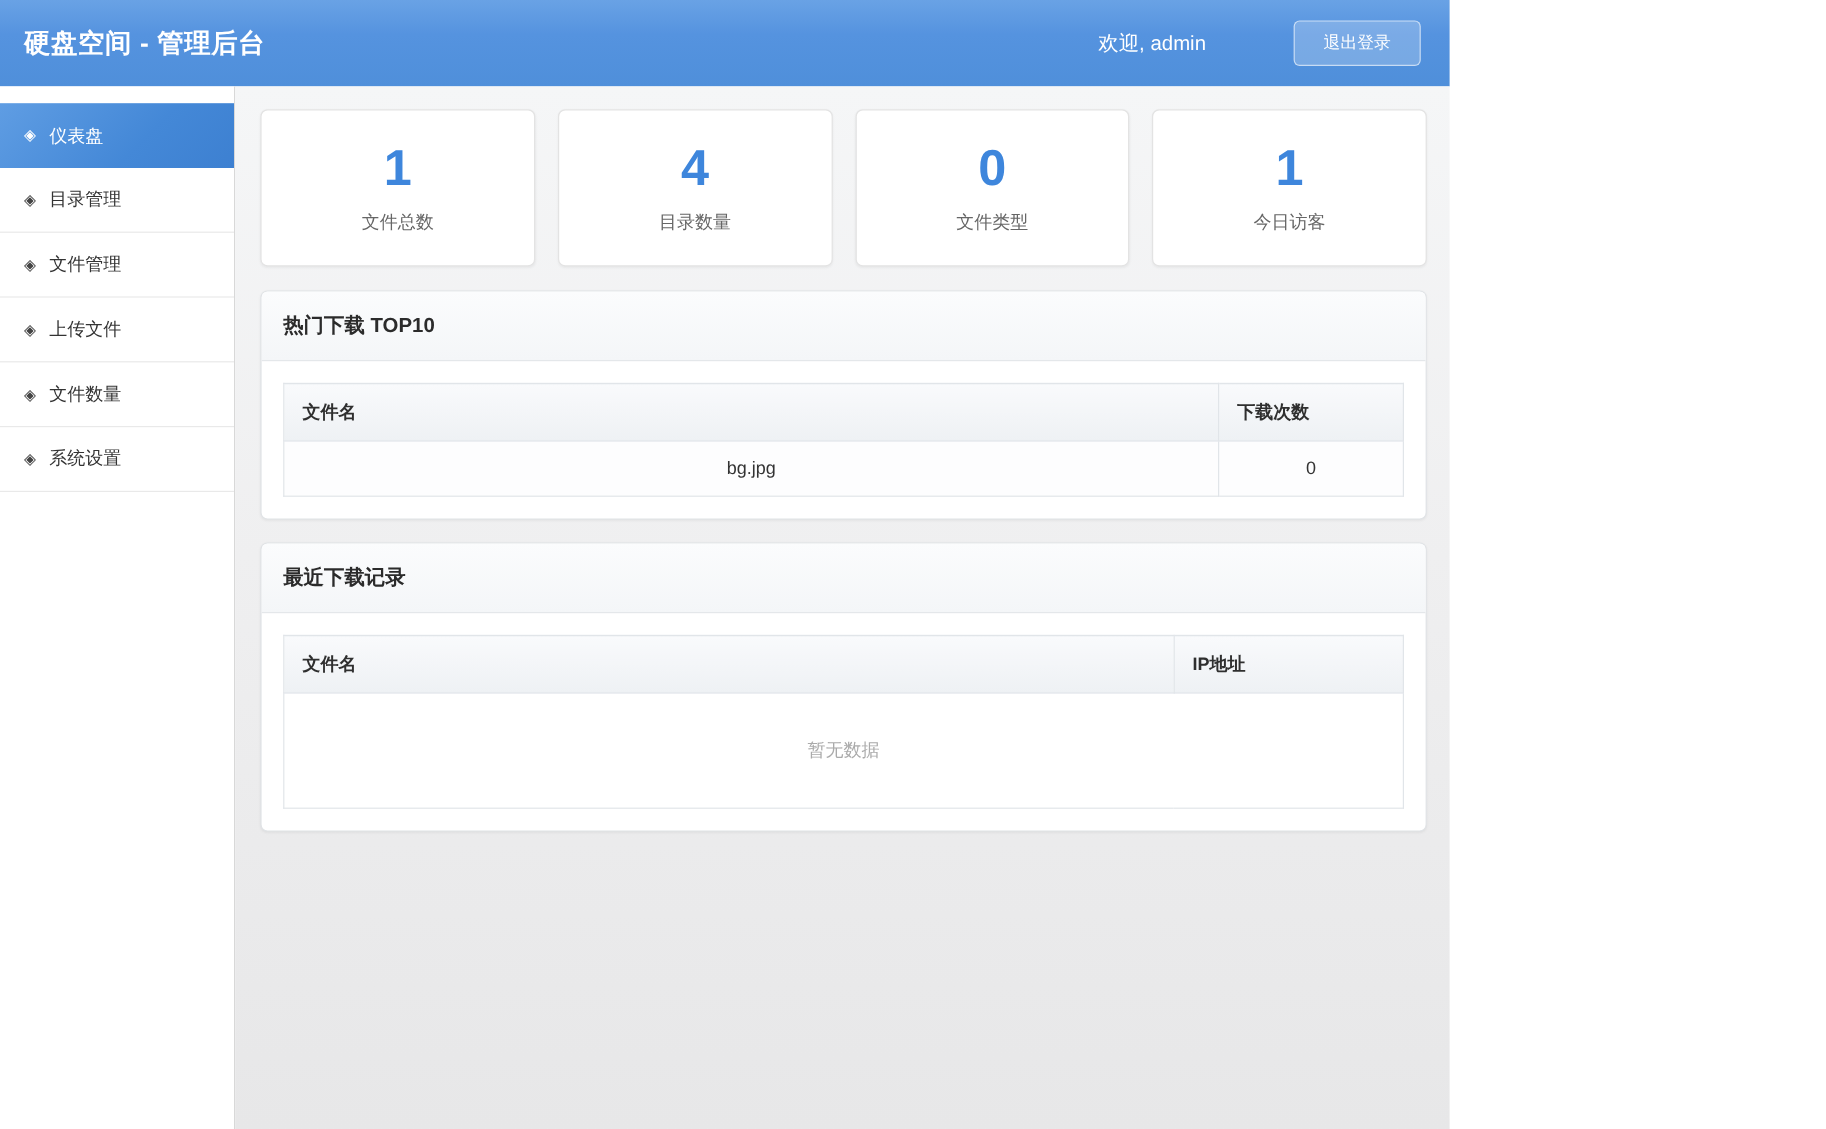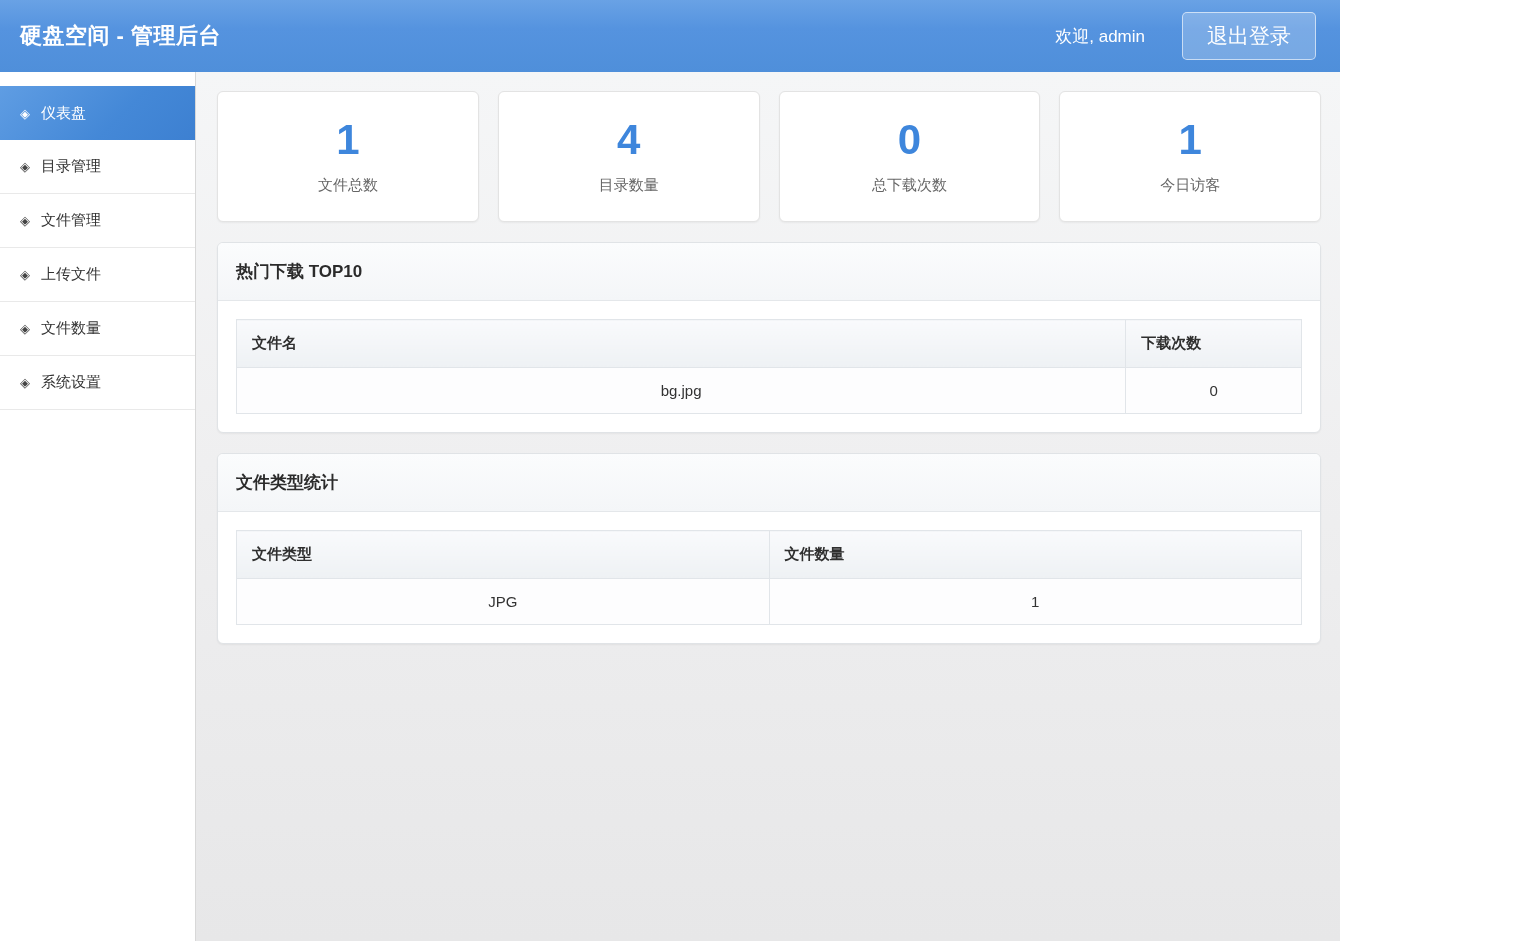--- a/index.html
+++ b/index.html
@@ -1,32 +1,33 @@
 <!DOCTYPE html>
 <html><head>
 <meta charset="utf-8">
 <style>
   * { margin:0; padding:0; box-sizing:border-box; }
   html,body { width:1522px; height:941px; }
   body { font-family:"Liberation Sans","DejaVu Sans",sans-serif; background:#fff; overflow:hidden; }
-  .app { width:1340px; height:941px; display:flex; flex-direction:column; }
+  .app { width:1208px; height:941px; display:flex; flex-direction:column; }
 
   
   .header {
     height:72px; flex:0 0 72px;
     background:linear-gradient(180deg,#69a2e5 0%,#5593df 40%,#4f8fda 100%);
     display:flex; align-items:center; padding:0 24px 0 20px;
   }
   .header-title { color:#fff; font-size:22px; font-weight:bold; letter-spacing:.5px; }
   .header-right { margin-left:auto; display:flex; align-items:center; gap:37px; }
   .welcome { color:#fff; font-size:17px; }
   .logout-btn {
     background:rgba(255,255,255,.22); border:1px solid rgba(255,255,255,.6);
-    color:#fff; font-size:21px; padding:9px 24px; border-radius:5px; cursor:pointer;
+    color:#fff; font-size:14px; padding:9px 24px; border-radius:5px; cursor:pointer;
     font-family:Liberation Sans, sans-serif;
+    margin-left:36px;
   }
 
   
   .body { flex:1; display:flex; min-height:0; }
 
   
   .sidebar { width:196px; flex:0 0 196px; background:#fff; border-right:1px solid #d8d8d8; padding-top:14px; }
   .menu-item {
     height:54px; display:flex; align-items:center; gap:11px;
     padding:0 20px; font-size:15px; color:#333;
@@ -130,21 +131,21 @@
         <div class="card">
           <div class="card-num">1</div>
           <div class="card-lbl">文件总数</div>
         </div>
         <div class="card">
           <div class="card-num">4</div>
           <div class="card-lbl">目录数量</div>
         </div>
         <div class="card">
           <div class="card-num">0</div>
-          <div class="card-lbl">总下载次数</div>
+          <div class="card-lbl">文件类型</div>
         </div>
         <div class="card">
           <div class="card-num">1</div>
           <div class="card-lbl">今日访客</div>
         </div>
       </div>
 
       <div class="row2">
 
         <div class="panel half">
@@ -164,42 +165,41 @@
               <tbody>
                 <tr>
                   <td>bg.jpg</td>
                   <td>0</td>
                 </tr>
               </tbody>
             </table>
           </div>
         </div>
 
-
-      </div>
-
-      <div class="panel full">
-        <div class="panel-h">文件类型统计</div>
-        <div class="panel-b">
-          <table>
-            <colgroup>
-                <col class="c-half">
-                <col class="c-half">
-              </colgroup>
-            <thead>
-              <tr>
-                <th>文件类型</th>
-                <th>文件数量</th>
-              </tr>
-            </thead>
-            <tbody>
-              <tr>
-                <td>JPG</td>
-                <td>1</td>
-              </tr>
-            </tbody>
-          </table>
-        </div>
-      </div>
+        <div class="panel half">
+          <div class="panel-h">最近下载记录</div>
+          <div class="panel-b">
+            <table>
+              <colgroup>
+                  <col class="c-wide-79">
+                  <col class="c-nar-20">
+                </colgroup>
+              <thead>
+                <tr>
+                  <th>文件名</th>
+                  <th>IP地址</th>
+                </tr>
+              </thead>
+              <tbody>
+                <tr>
+                  <td class="empty" colspan="2">暂无数据</td>
+                </tr>
+              </tbody>
+            </table>
+          </div>
+        </div>
+
+      </div>
+
 
     </div>
   </div>
 </div>
 
 </body></html>

